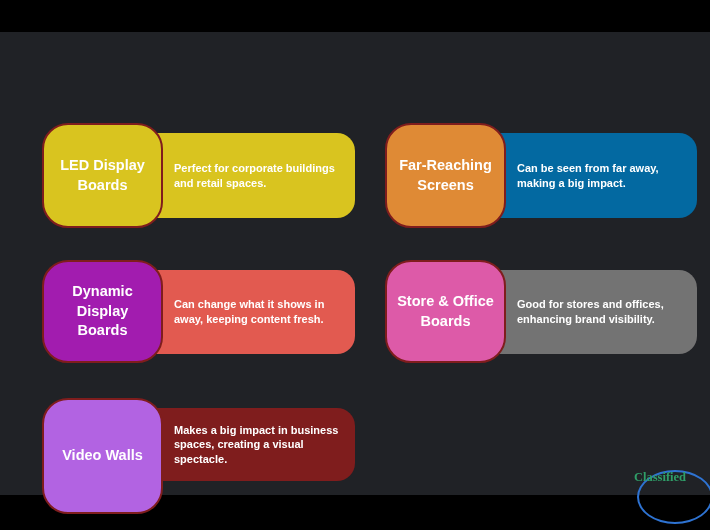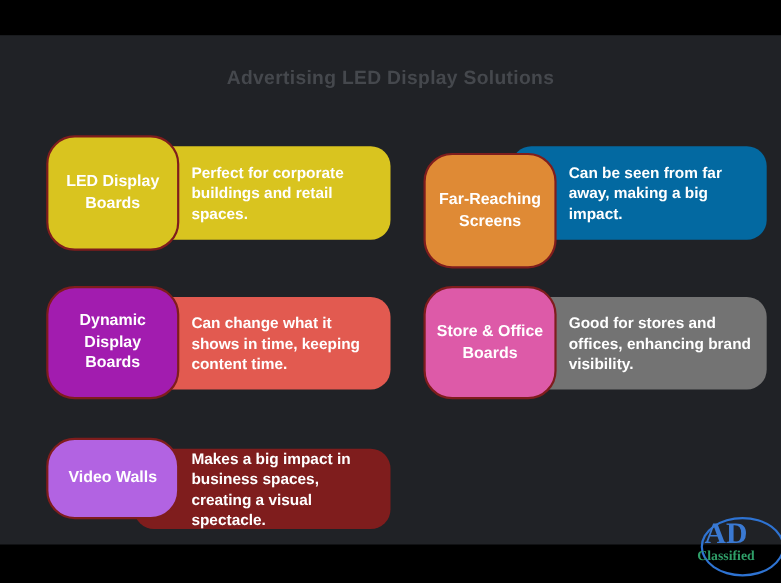--- a/index.html
+++ b/index.html
@@ -51,40 +51,40 @@
   }
   .c1 .desc { left: 80px; width: 233px; }
   .c2 .desc { left: 80px; width: 232px; }
   .r1 .desc { height: 85px; }
   .r2 .desc { height: 84px; }
   .r3 .desc { height: 73px; }
 
   .desc-text {
     padding: 4px 14px 4px 52px;
     color: #ffffff;
-    font-size: 14px;
+    font-size: 11px;
     font-weight: bold;
     line-height: 1.32;
   }
 
   .card .badge {
     position: absolute;
     left: 0;
     top: 0;
     width: 121px;
     border: 2px solid #7f1d1d;
     border-radius: 26px;
     display: flex;
     align-items: center;
     justify-content: center;
     text-align: center;
   }
   .r1 .badge { height: 105px; }
   .r2 .badge { height: 103px; }
-  .r3 .badge { height: 74px; }
+  .r3 .badge { height: 116px; }
 
   .badge-text {
     color: #ffffff;
     font-size: 14.5px;
     font-weight: bold;
     line-height: 1.35;
     padding: 0 6px;
   }
 
   .logo { position: absolute; left: 630px; top: 462px; width: 90px; height: 68px; }
@@ -119,43 +119,42 @@
     color: #2f9e68;
   }
 </style>
 </head>
 <body>
 
 <div class="canvas">
 
   <div class="panel" style="background-color: rgb(32, 34, 38);"></div>
 
-  <h1 class="header-title" style="color: rgb(69, 72, 77);">Advertising LED Display Solutions</h1>
 
   <div class="card r1 c1">
     <div class="desc" style="background-color: rgb(217, 196, 31);">
       <p class="desc-text">Perfect for corporate buildings and retail spaces.</p>
     </div>
     <div class="badge" style="background-color: rgb(217, 196, 31);">
       <span class="badge-text">LED Display Boards</span>
     </div>
   </div>
 
   <div class="card r1 c2">
     <div class="desc" style="background-color: #0369a1;">
       <p class="desc-text">Can be seen from far away, making a big impact.</p>
     </div>
-    <div class="badge" style="background-color: rgb(223, 138, 53); margin-top: 16px;">
+    <div class="badge" style="background-color: rgb(223, 138, 53);">
       <span class="badge-text">Far-Reaching Screens</span>
     </div>
   </div>
 
   <div class="card r2 c1">
     <div class="desc" style="background-color: rgb(226, 90, 80);">
-      <p class="desc-text">Can change what it shows in time, keeping content time.</p>
+      <p class="desc-text">Can change what it shows in away, keeping content fresh.</p>
     </div>
     <div class="badge" style="background-color: #a21caf;">
       <span class="badge-text">Dynamic Display Boards</span>
     </div>
   </div>
 
   <div class="card r2 c2">
     <div class="desc" style="background-color: #737373;">
       <p class="desc-text">Good for stores and offices, enhancing brand visibility.</p>
     </div>
@@ -169,18 +168,17 @@
       <p class="desc-text">Makes a big impact in business spaces, creating a visual spectacle.</p>
     </div>
     <div class="badge" style="background-color: rgb(178, 99, 226);">
       <span class="badge-text">Video Walls</span>
     </div>
   </div>
 
   <div class="logo">
     <div class="logo-ring" style="border-color: rgb(46, 115, 210);"></div>
     <div class="logo-textblock">
-      <div class="logo-abbr" style="color: rgb(58, 121, 210);">AD</div>
       <div class="logo-name" style="color: rgb(47, 158, 104);">Classified</div>
     </div>
   </div>
 
 </div>
 
 </body></html>

